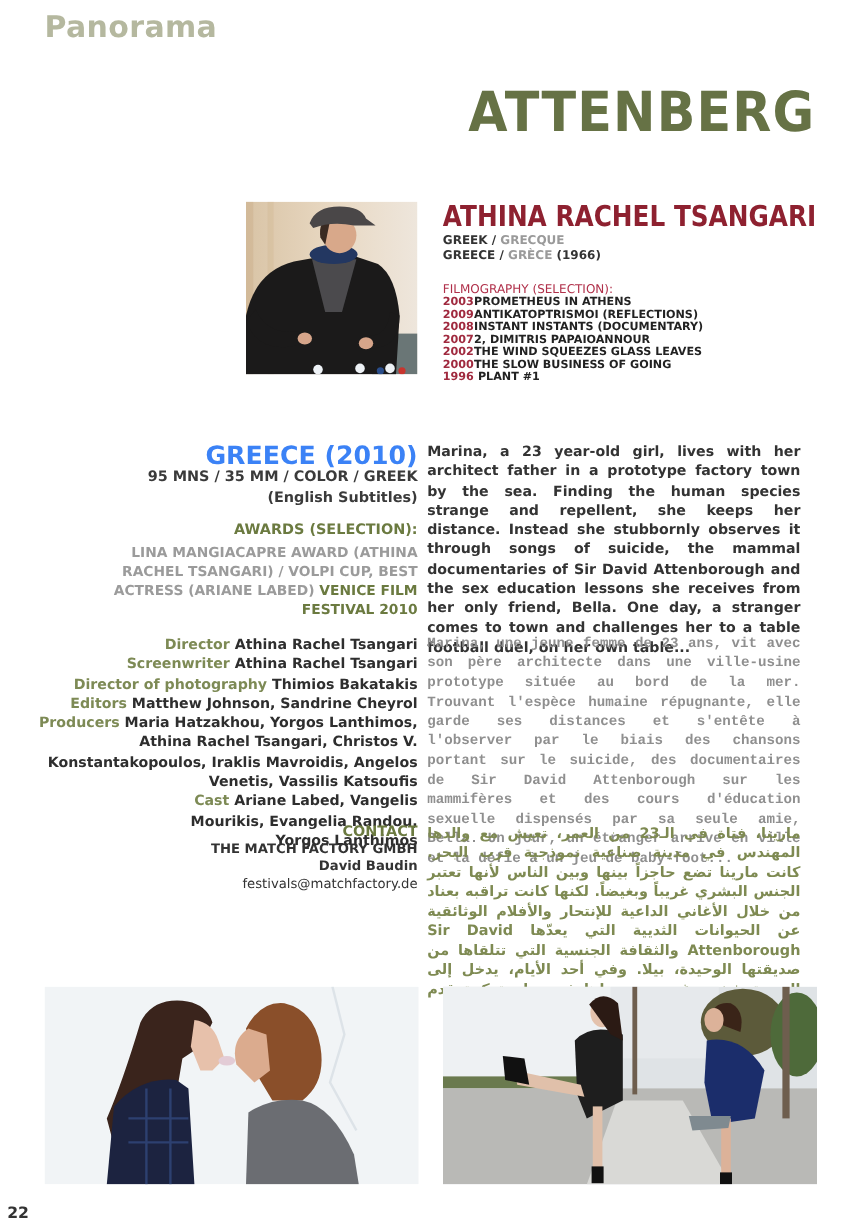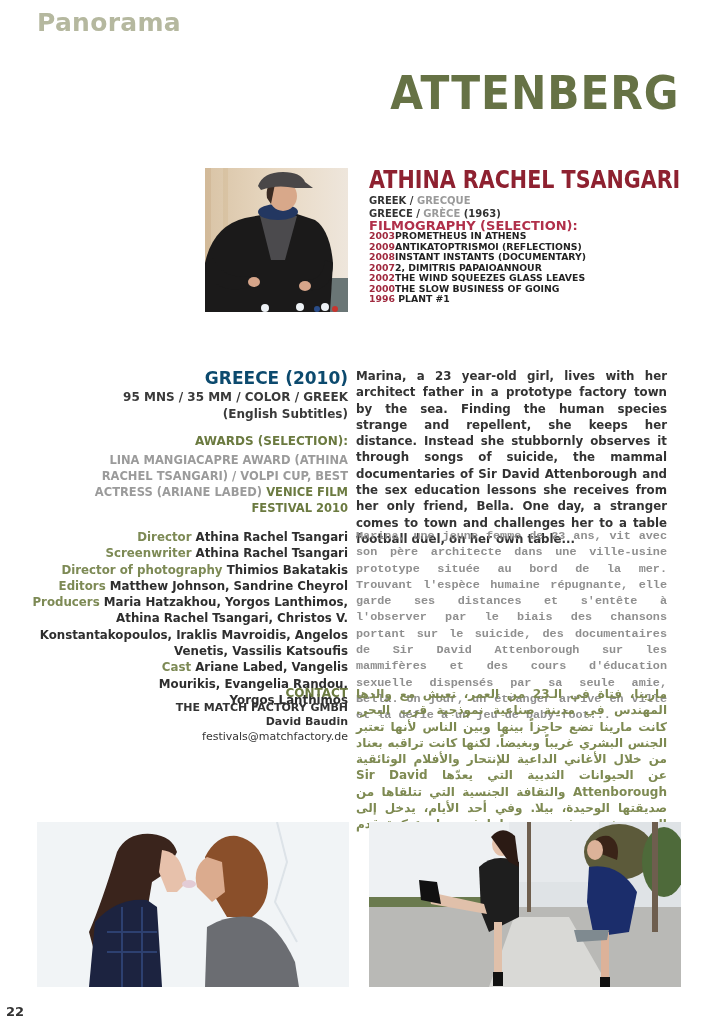--- a/index.html
+++ b/index.html
@@ -13,27 +13,27 @@
 
   
   .portrait { left: 205px; top: 168px; width: 143px; height: 144px; overflow: hidden; }
 
   
   .director-block { left: 369px; top: 166px; width: 320px; }
   .director-name { font-size: 24px; font-weight: bold; color: #8e2130; white-space: nowrap;
                    transform: scaleX(0.86); transform-origin: left center; margin: 0; line-height: 28px; }
   .nat { font-size: 10px; font-weight: bold; line-height: 13px; color: #333; }
   .nat .grey { color: #9a9a9a; }
-  .filmo-head { font-size: 13px; font-weight: bold; color: #b0304a; margin-top: 0; line-height: 11px; }
+  .filmo-head { font-size: 10px; font-weight: normal; color: #b0304a; margin-top: 16px; line-height: 11px; }
   .filmo-row { font-size: 9.3px; font-weight: bold; line-height: 10.5px; color: #222; white-space: nowrap; }
   .filmo-row .yr { color: #a02a3f; display: inline-block; width: 26px; }
 
   
   .left-col { right: 368px; text-align: right; width: 330px; }
-  .meta-country { top: 368px; font-size: 17px; font-weight: bold; color: #0c4a6e; }
+  .meta-country { top: 368px; font-size: 21px; font-weight: bold; color: #3b82f6; }
   .meta-tech { top: 389px; font-size: 12px; font-weight: bold; color: #3a3a3a; line-height: 17px; }
   .awards-head { top: 434px; font-size: 12px; font-weight: bold; color: #6b7a40; }
   .awards-body { top: 452px; font-size: 11.5px; font-weight: bold; color: #9b9b9b; line-height: 16px; }
   .awards-body .green { color: #6b7a40; }
 
   .credits { top: 529px; font-size: 11.8px; font-weight: bold; color: #2e2e2e; line-height: 16.3px; }
   .credits .role { color: #7d8a55; }
 
   .contact { top: 686px; font-size: 11px; font-weight: bold; color: #333; line-height: 14.5px; }
   .contact .contact-head { color: #6b7a40; font-size: 12px; }
@@ -97,21 +97,21 @@
 
 <div class="abs director-block">
   <h2 class="director-name">ATHINA RACHEL TSANGARI</h2>
   <div class="nat">
     <span>GREEK /</span>
     <span class="grey">GRECQUE</span>
   </div>
   <div class="nat">
     <span>GREECE /</span>
     <span class="grey">GRÈCE</span>
-    <span>(1963)</span>
+    <span>(1966)</span>
   </div>
   <div class="filmo-head">FILMOGRAPHY (SELECTION):</div>
   <div>
     <div class="filmo-row"><span class="yr">2003</span><span>PROMETHEUS IN ATHENS</span></div>
     <div class="filmo-row"><span class="yr">2009</span><span>ANTIKATOPTRISMOI (REFLECTIONS)</span></div>
     <div class="filmo-row"><span class="yr">2008</span><span>INSTANT INSTANTS (DOCUMENTARY)</span></div>
     <div class="filmo-row"><span class="yr">2007</span><span>2, DIMITRIS PAPAIOANNOUR</span></div>
     <div class="filmo-row"><span class="yr">2002</span><span>THE WIND SQUEEZES GLASS LEAVES</span></div>
     <div class="filmo-row"><span class="yr">2000</span><span>THE SLOW BUSINESS OF GOING</span></div>
     <div class="filmo-row"><span class="yr">1996</span><span> PLANT #1</span></div>

